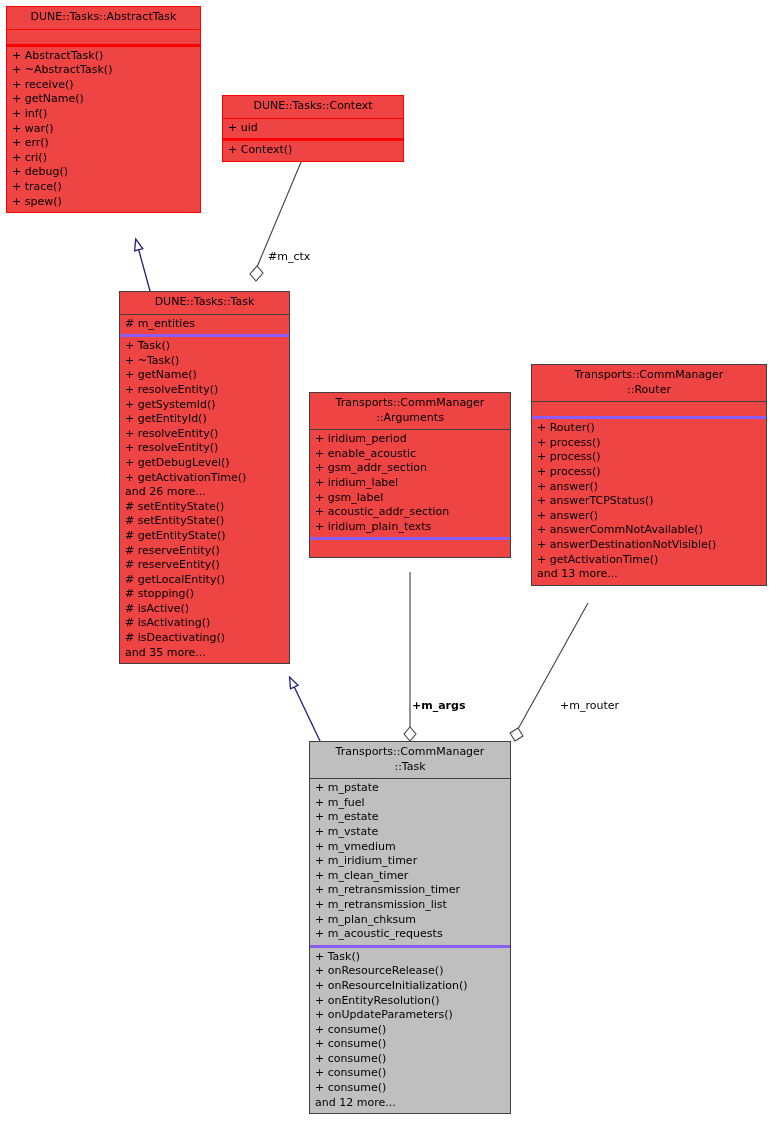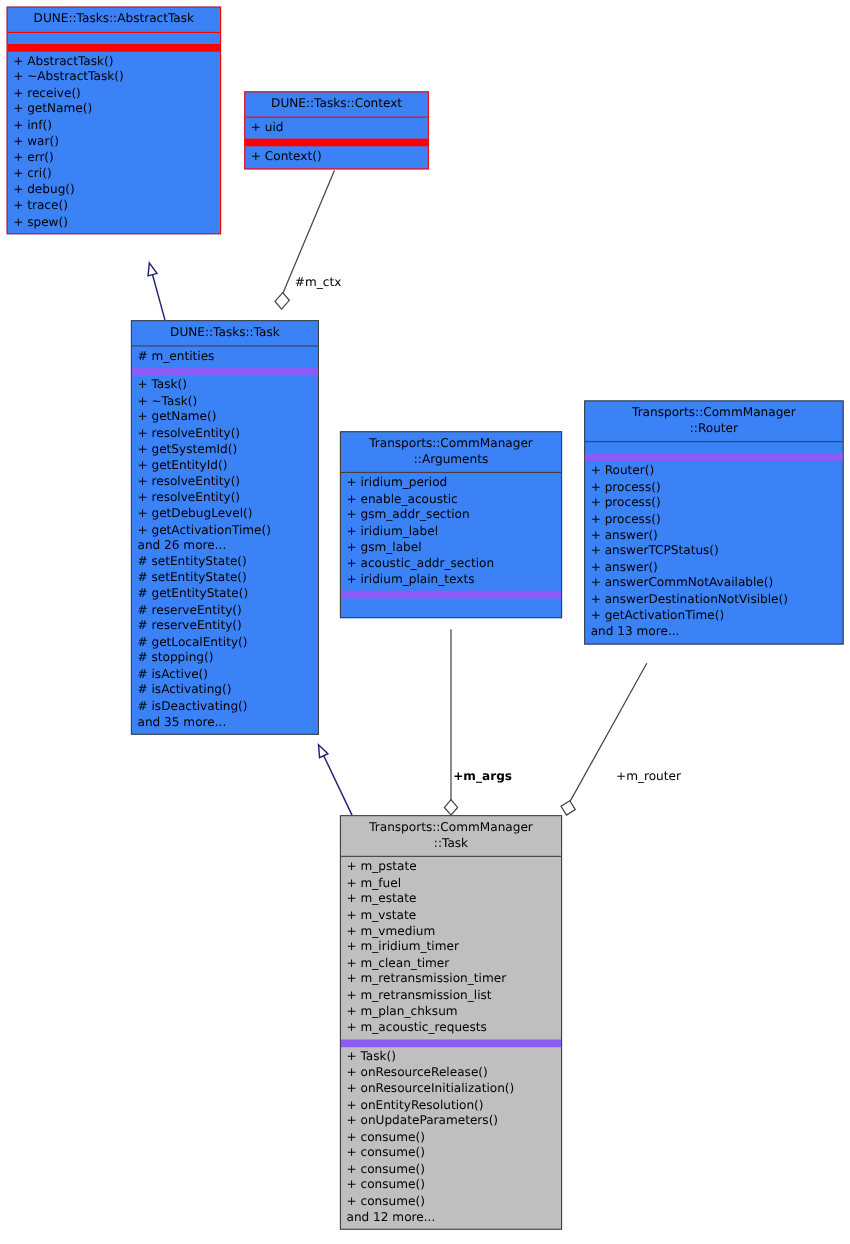--- a/index.html
+++ b/index.html
@@ -25,21 +25,21 @@
     width: 773px;
     height: 1131px;
     pointer-events: none;
   }
 
   
   .uml-box {
     position: absolute;
     box-sizing: border-box;
     border: 1px solid #404040;
-    background: #3b82f6;
+    background: #ef4444;
     font-size: 11px;
     line-height: 14.6px;
     color: #000000;
   }
   .uml-box.red {
     border-color: #ff0000;
   }
   .uml-box.filled {
     background: #bfbfbf;
   }
@@ -49,21 +49,21 @@
     padding: 3px 6px 4px 6px;
     border-bottom: 1px solid #404040;
     white-space: pre-line;
   }
   .uml-box.red .uml-title {
     border-bottom-color: #ff0000;
   }
   .uml-compartment {
     box-sizing: border-box;
     padding: 2px 5px 3px 5px;
-    border-bottom: 7px solid #8b5cf6;
+    border-bottom: 3px solid #8b5cf6;
   }
   .uml-box.red .uml-compartment {
     border-bottom-color: #ff0000;
   }
   .uml-compartment.last {
     border-bottom: none;
   }
   .uml-compartment.empty {
     height: 17px;
     padding: 0;
@@ -132,21 +132,21 @@
         <div class="uml-row">+ inf()</div>
         <div class="uml-row">+ war()</div>
         <div class="uml-row">+ err()</div>
         <div class="uml-row">+ cri()</div>
         <div class="uml-row">+ debug()</div>
         <div class="uml-row">+ trace()</div>
         <div class="uml-row">+ spew()</div>
       </div>
   </div>
 
-  <div class="uml-box red" style="left:222px; top:83px; width:168px;">
+  <div class="uml-box red" style="left:222px; top:95px; width:182px;">
     <div class="uml-title">DUNE::Tasks::Context</div>
     <div class="uml-compartment">
         <div class="uml-row">+ uid</div>
       </div>
     <div class="uml-compartment last">
         <div class="uml-row">+ Context()</div>
       </div>
   </div>
 
   <div class="uml-box" style="left:119px; top:291px; width:171px;">

